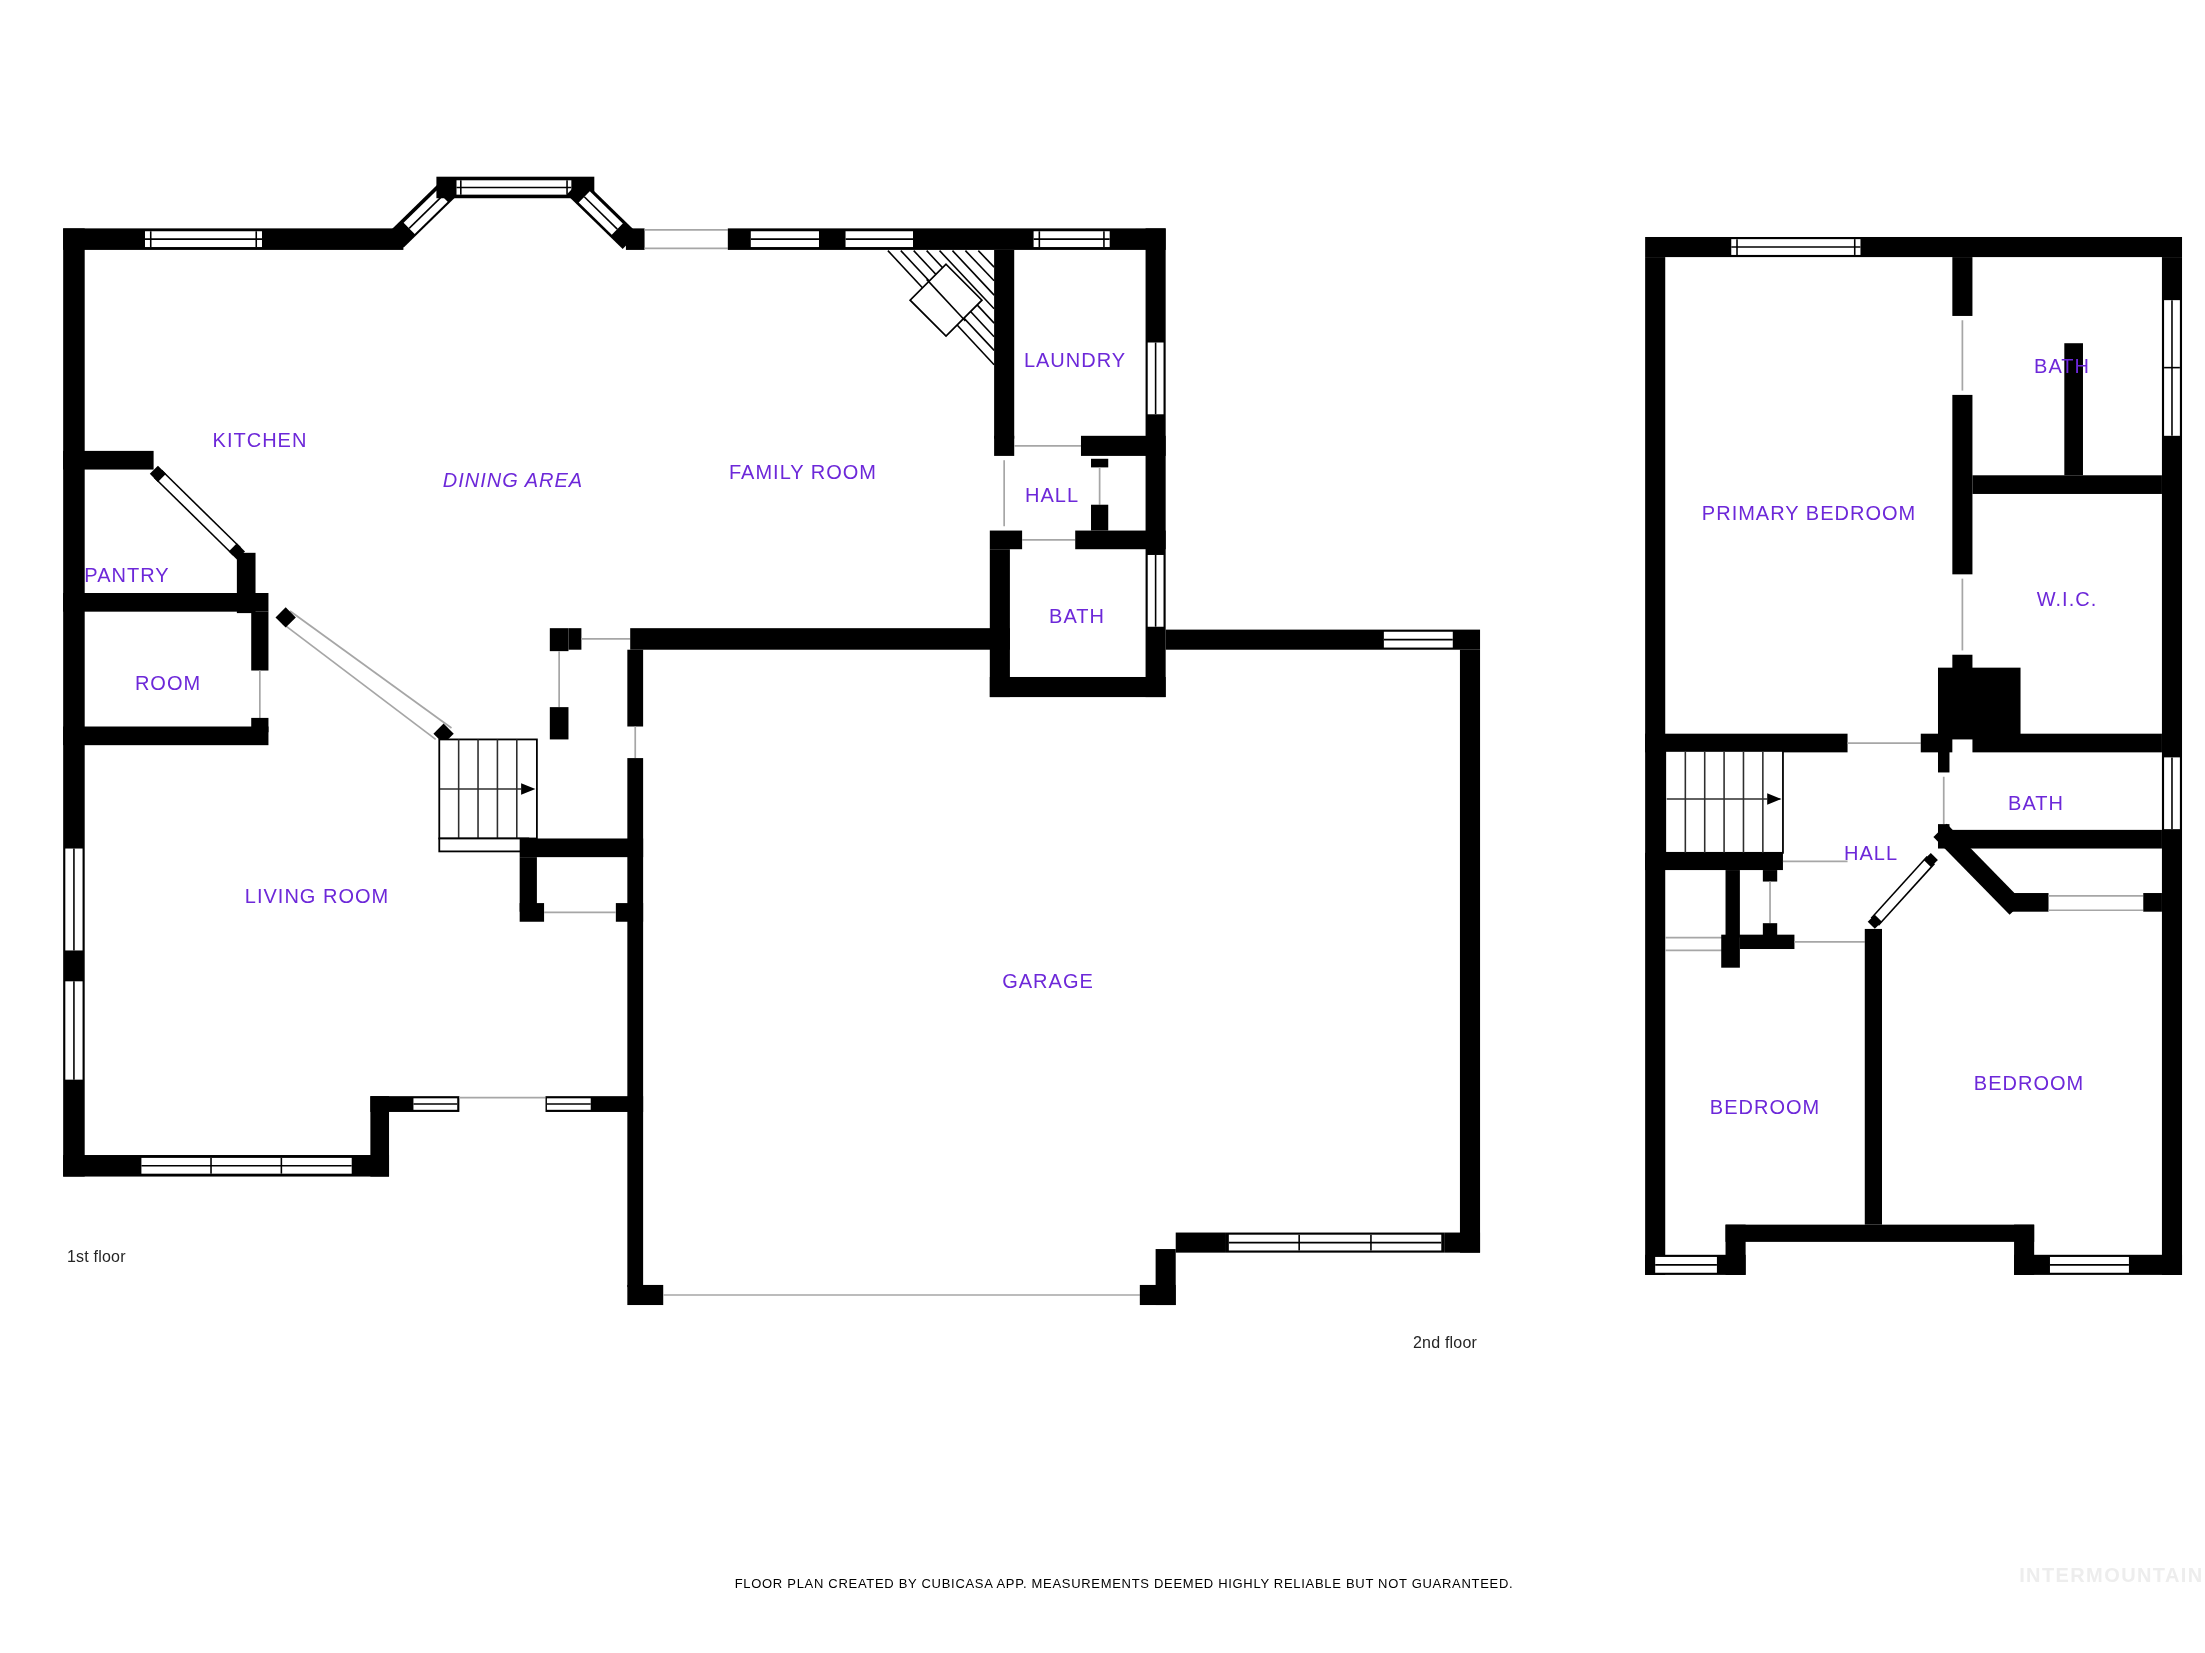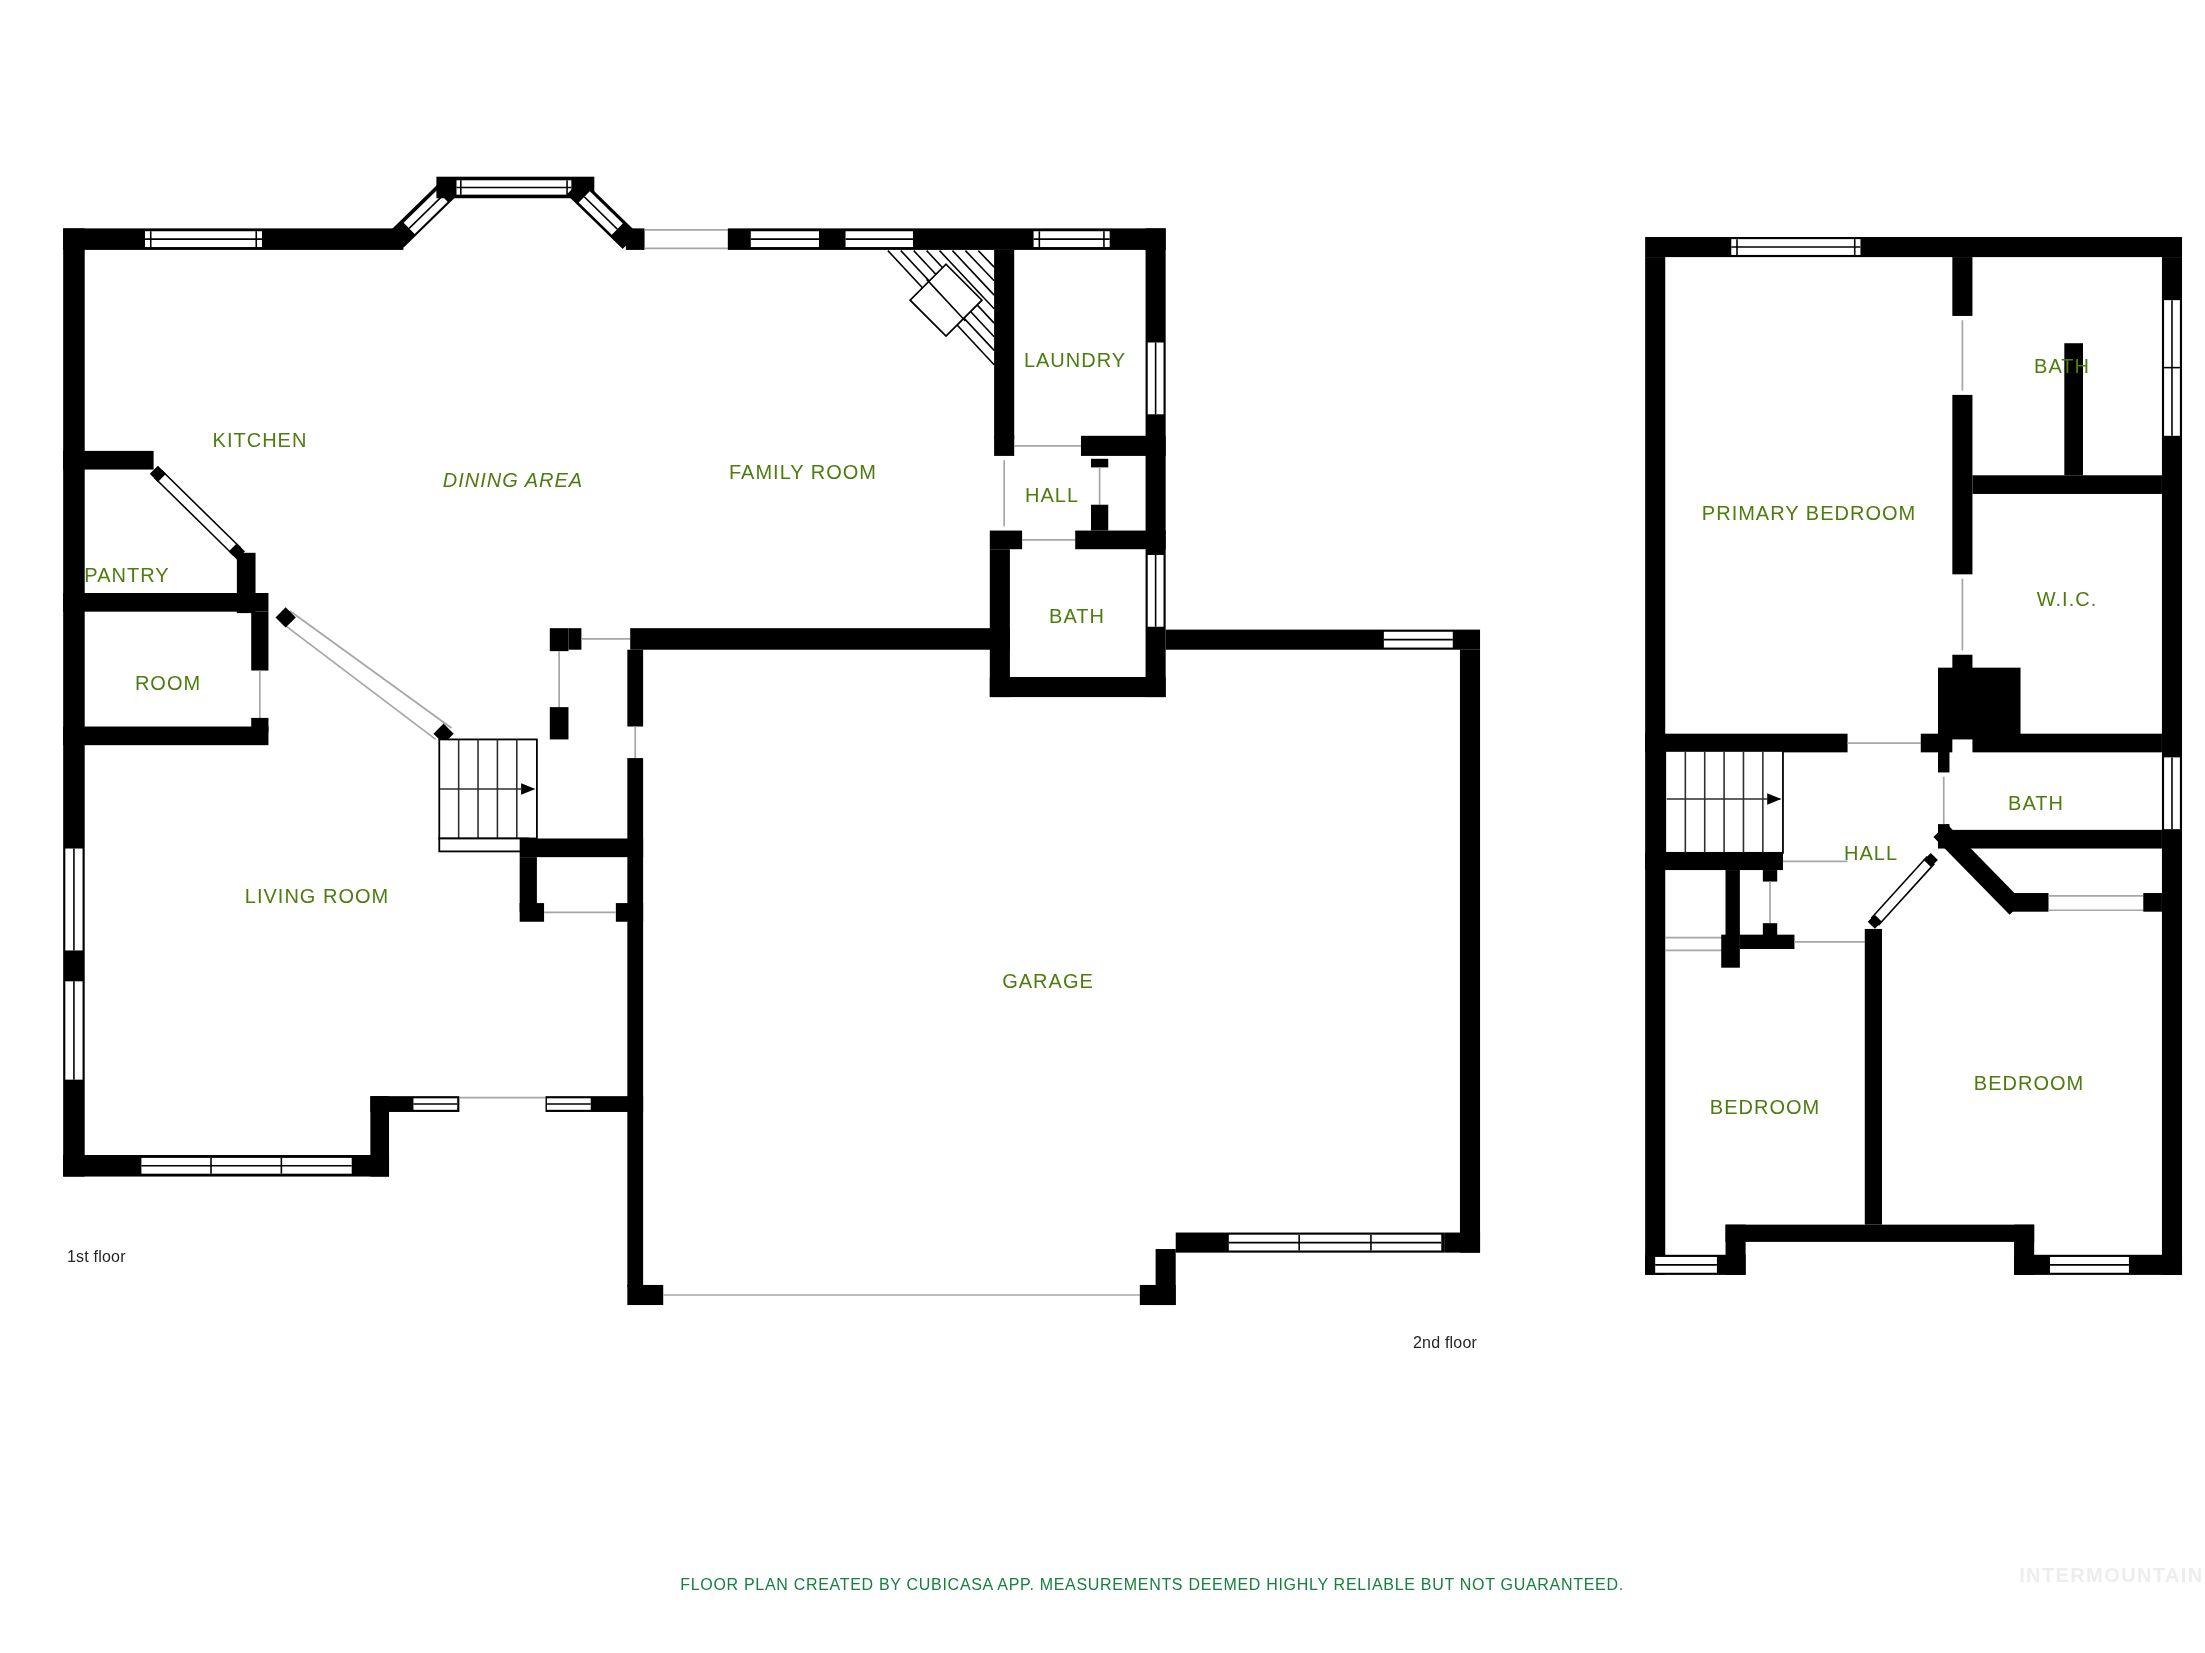--- a/index.html
+++ b/index.html
@@ -1,23 +1,23 @@
 <!DOCTYPE html>
 <html style="font-size:11.5px"><head>
 <meta charset="utf-8">
 <style>
   html,body{margin:0;padding:0;background:#fff;}
   #canvas{position:relative;width:2205px;height:1654px;background:#ffffff;overflow:hidden;
           font-family:"Liberation Sans","DejaVu Sans",sans-serif;}
   #plan-svg{position:absolute;left:0;top:0;}
   .lbl{position:absolute;transform:translate(-50%,-50%);font-size:20px;letter-spacing:1px;
-       color:#4d7c0f;white-space:nowrap;}
+       color:#6d28d9;white-space:nowrap;}
   .caption{position:absolute;font-size:16px;color:#252525;letter-spacing:0.2px;white-space:nowrap;}
   #disclaimer{position:absolute;left:1124px;top:1576px;transform:translateX(-50%);
-       font-size:16px;letter-spacing:0.7px;color:#15803d;white-space:nowrap;margin-left:28px;}
+       font-size:13px;letter-spacing:0.7px;color:#000000;white-space:nowrap;}
   #watermark{position:absolute;right:1.4px;top:1564px;font-size:20px;font-weight:bold;
        letter-spacing:1.4px;color:#ededed;white-space:nowrap;}
   
   .k{fill:#000;}
   .w{fill:#fff;}
   .tl{stroke:#000;stroke-width:2.2;fill:none;}
   .tr{stroke:#2e2e2e;stroke-width:2.2;fill:none;}
   .op{stroke:#a6a6a6;stroke-width:2.4;fill:none;}
   .box{fill:#fff;stroke:#000;stroke-width:2.5;}
   .thick{stroke:#000;stroke-width:30;fill:none;}

